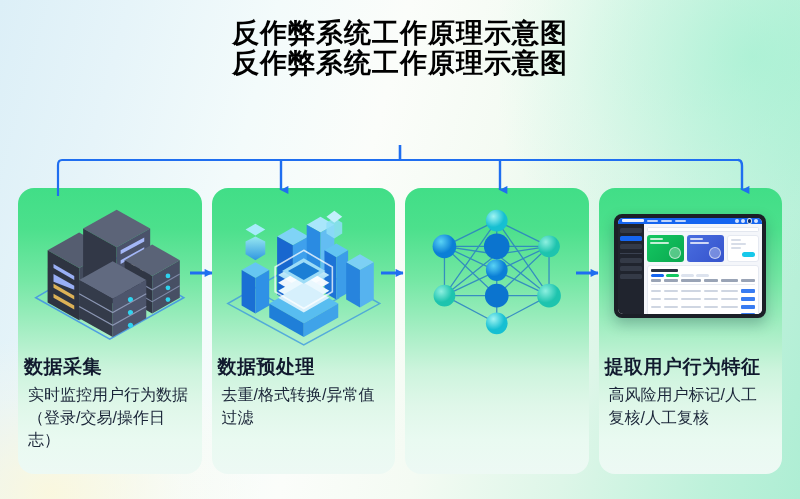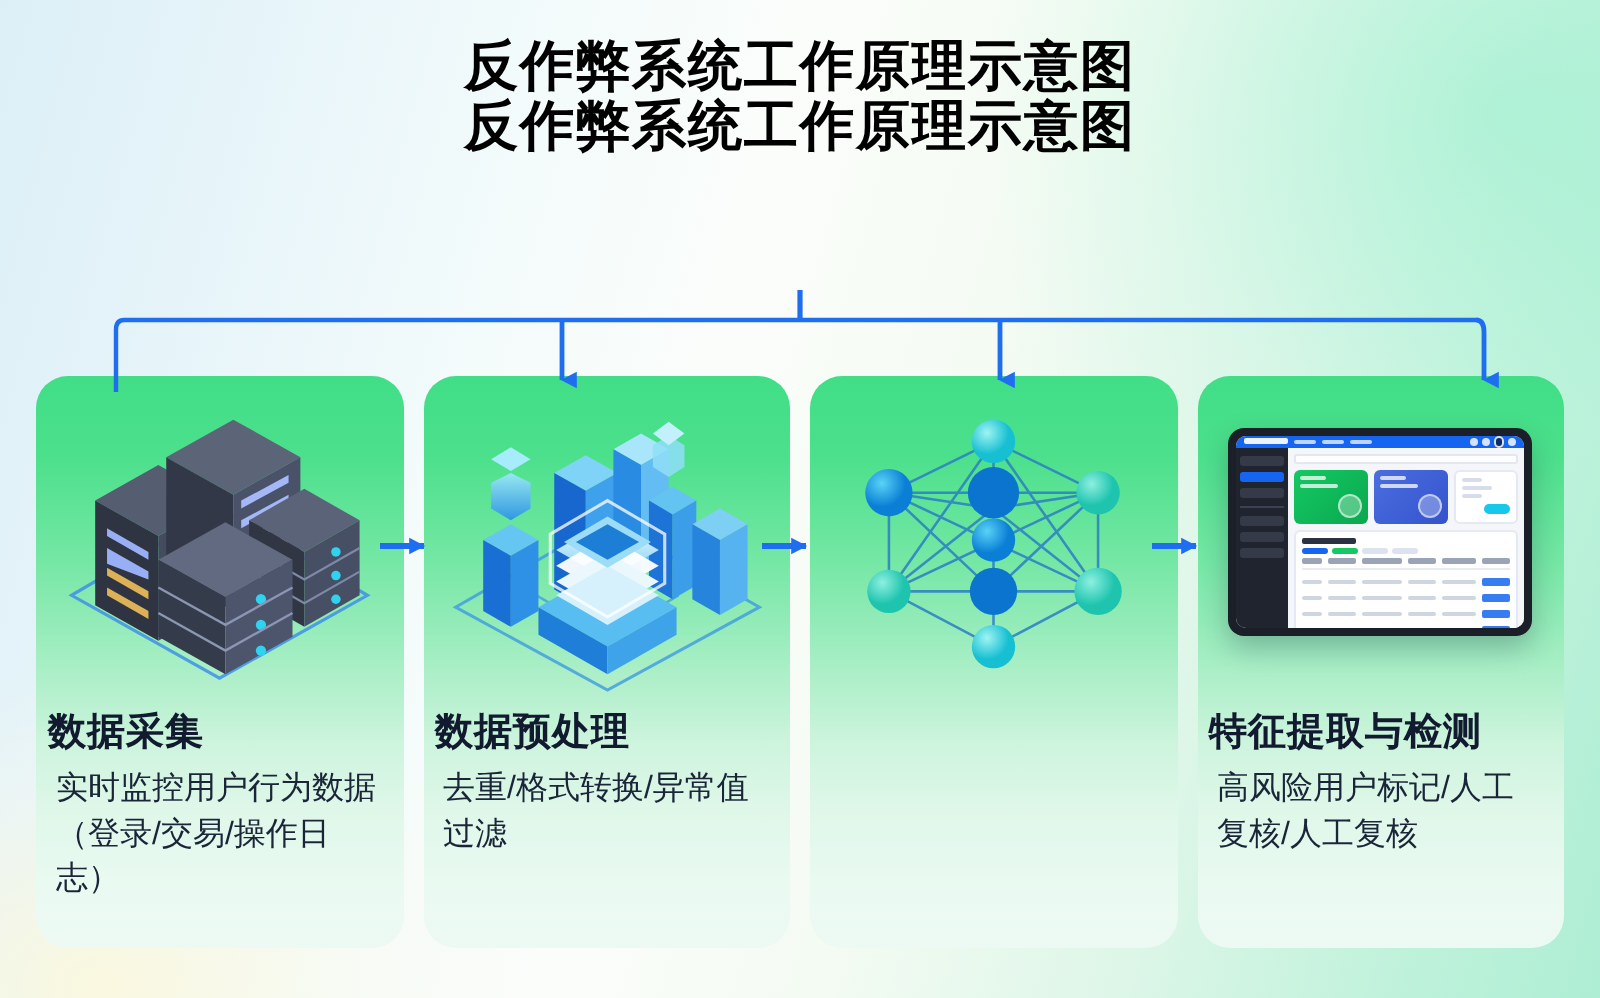--- a/index.html
+++ b/index.html
@@ -485,18 +485,18 @@
                     <span class="act" style="width:14%"></span>
                 </div>
 
               </div>
             </div>
           </div>
         </div>
       </div>
     </div>
     <div class="card-text">
-      <div class="card-title">特征提取与检测</div>
+      <div class="card-title">提取用户行为特征</div>
       <div class="card-desc">高风险用户标记/人工复核/人工复核</div>
     </div>
   </div>
 
 </div>
 
 </body></html>

